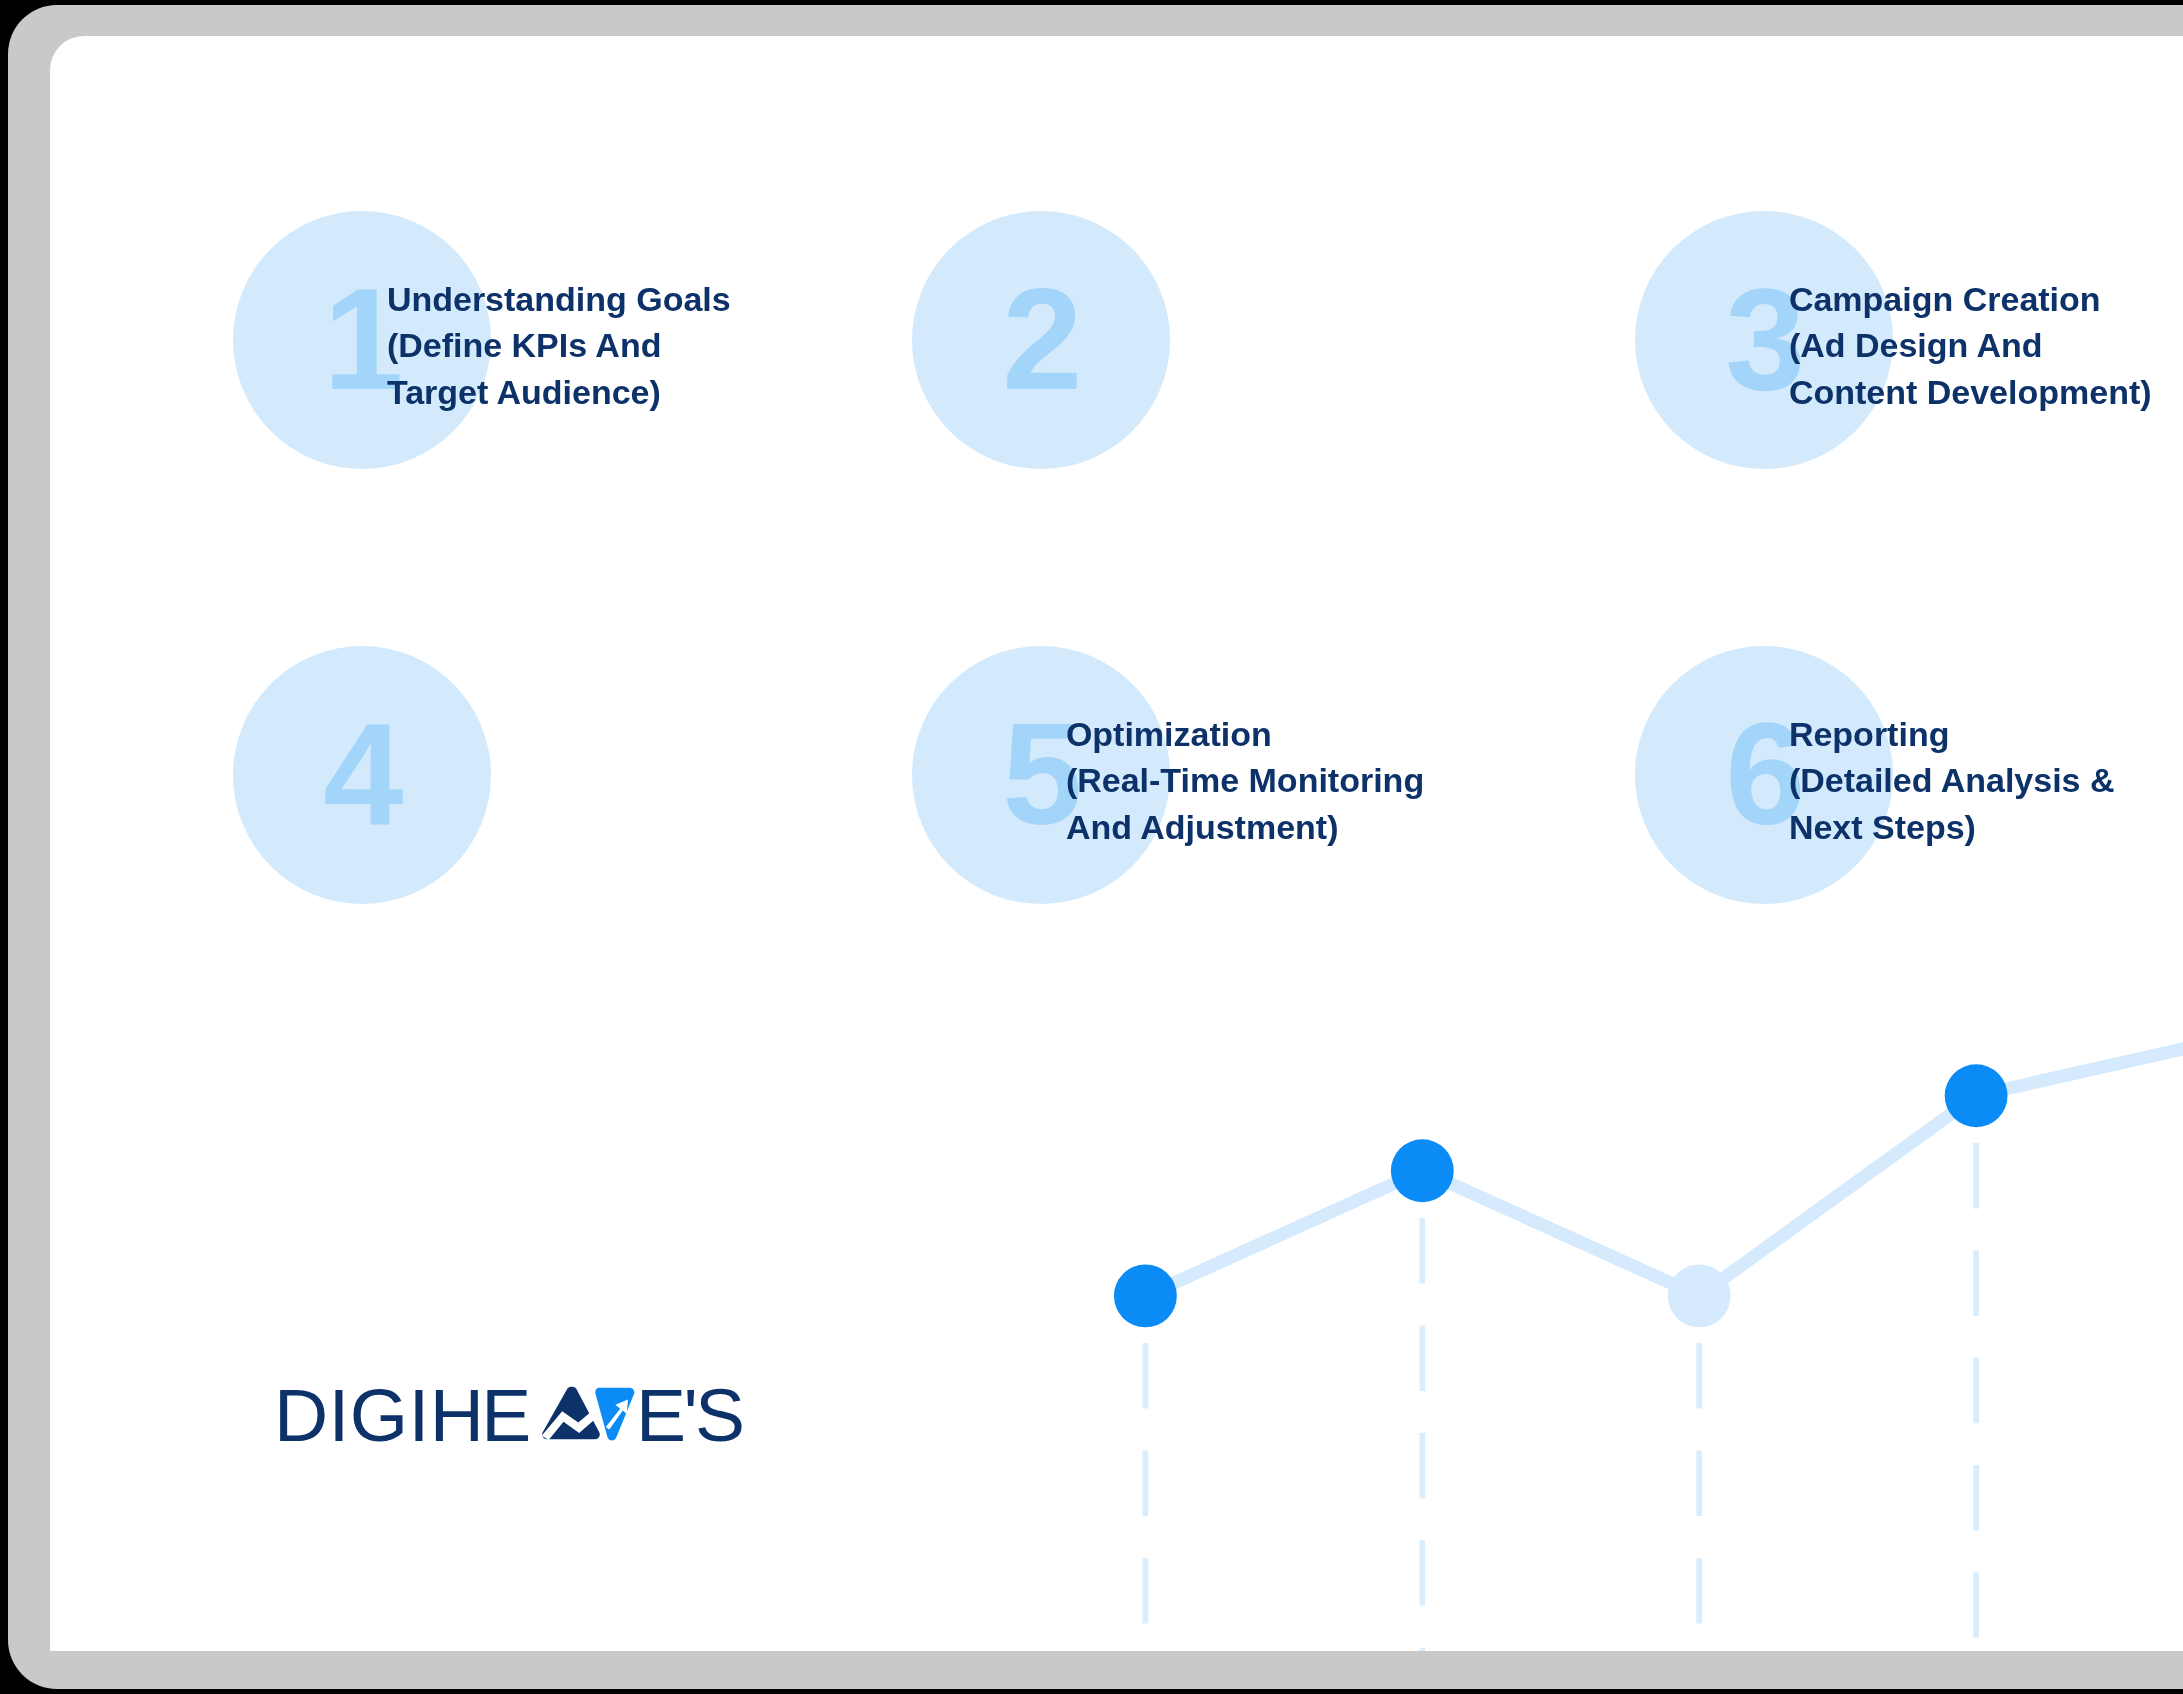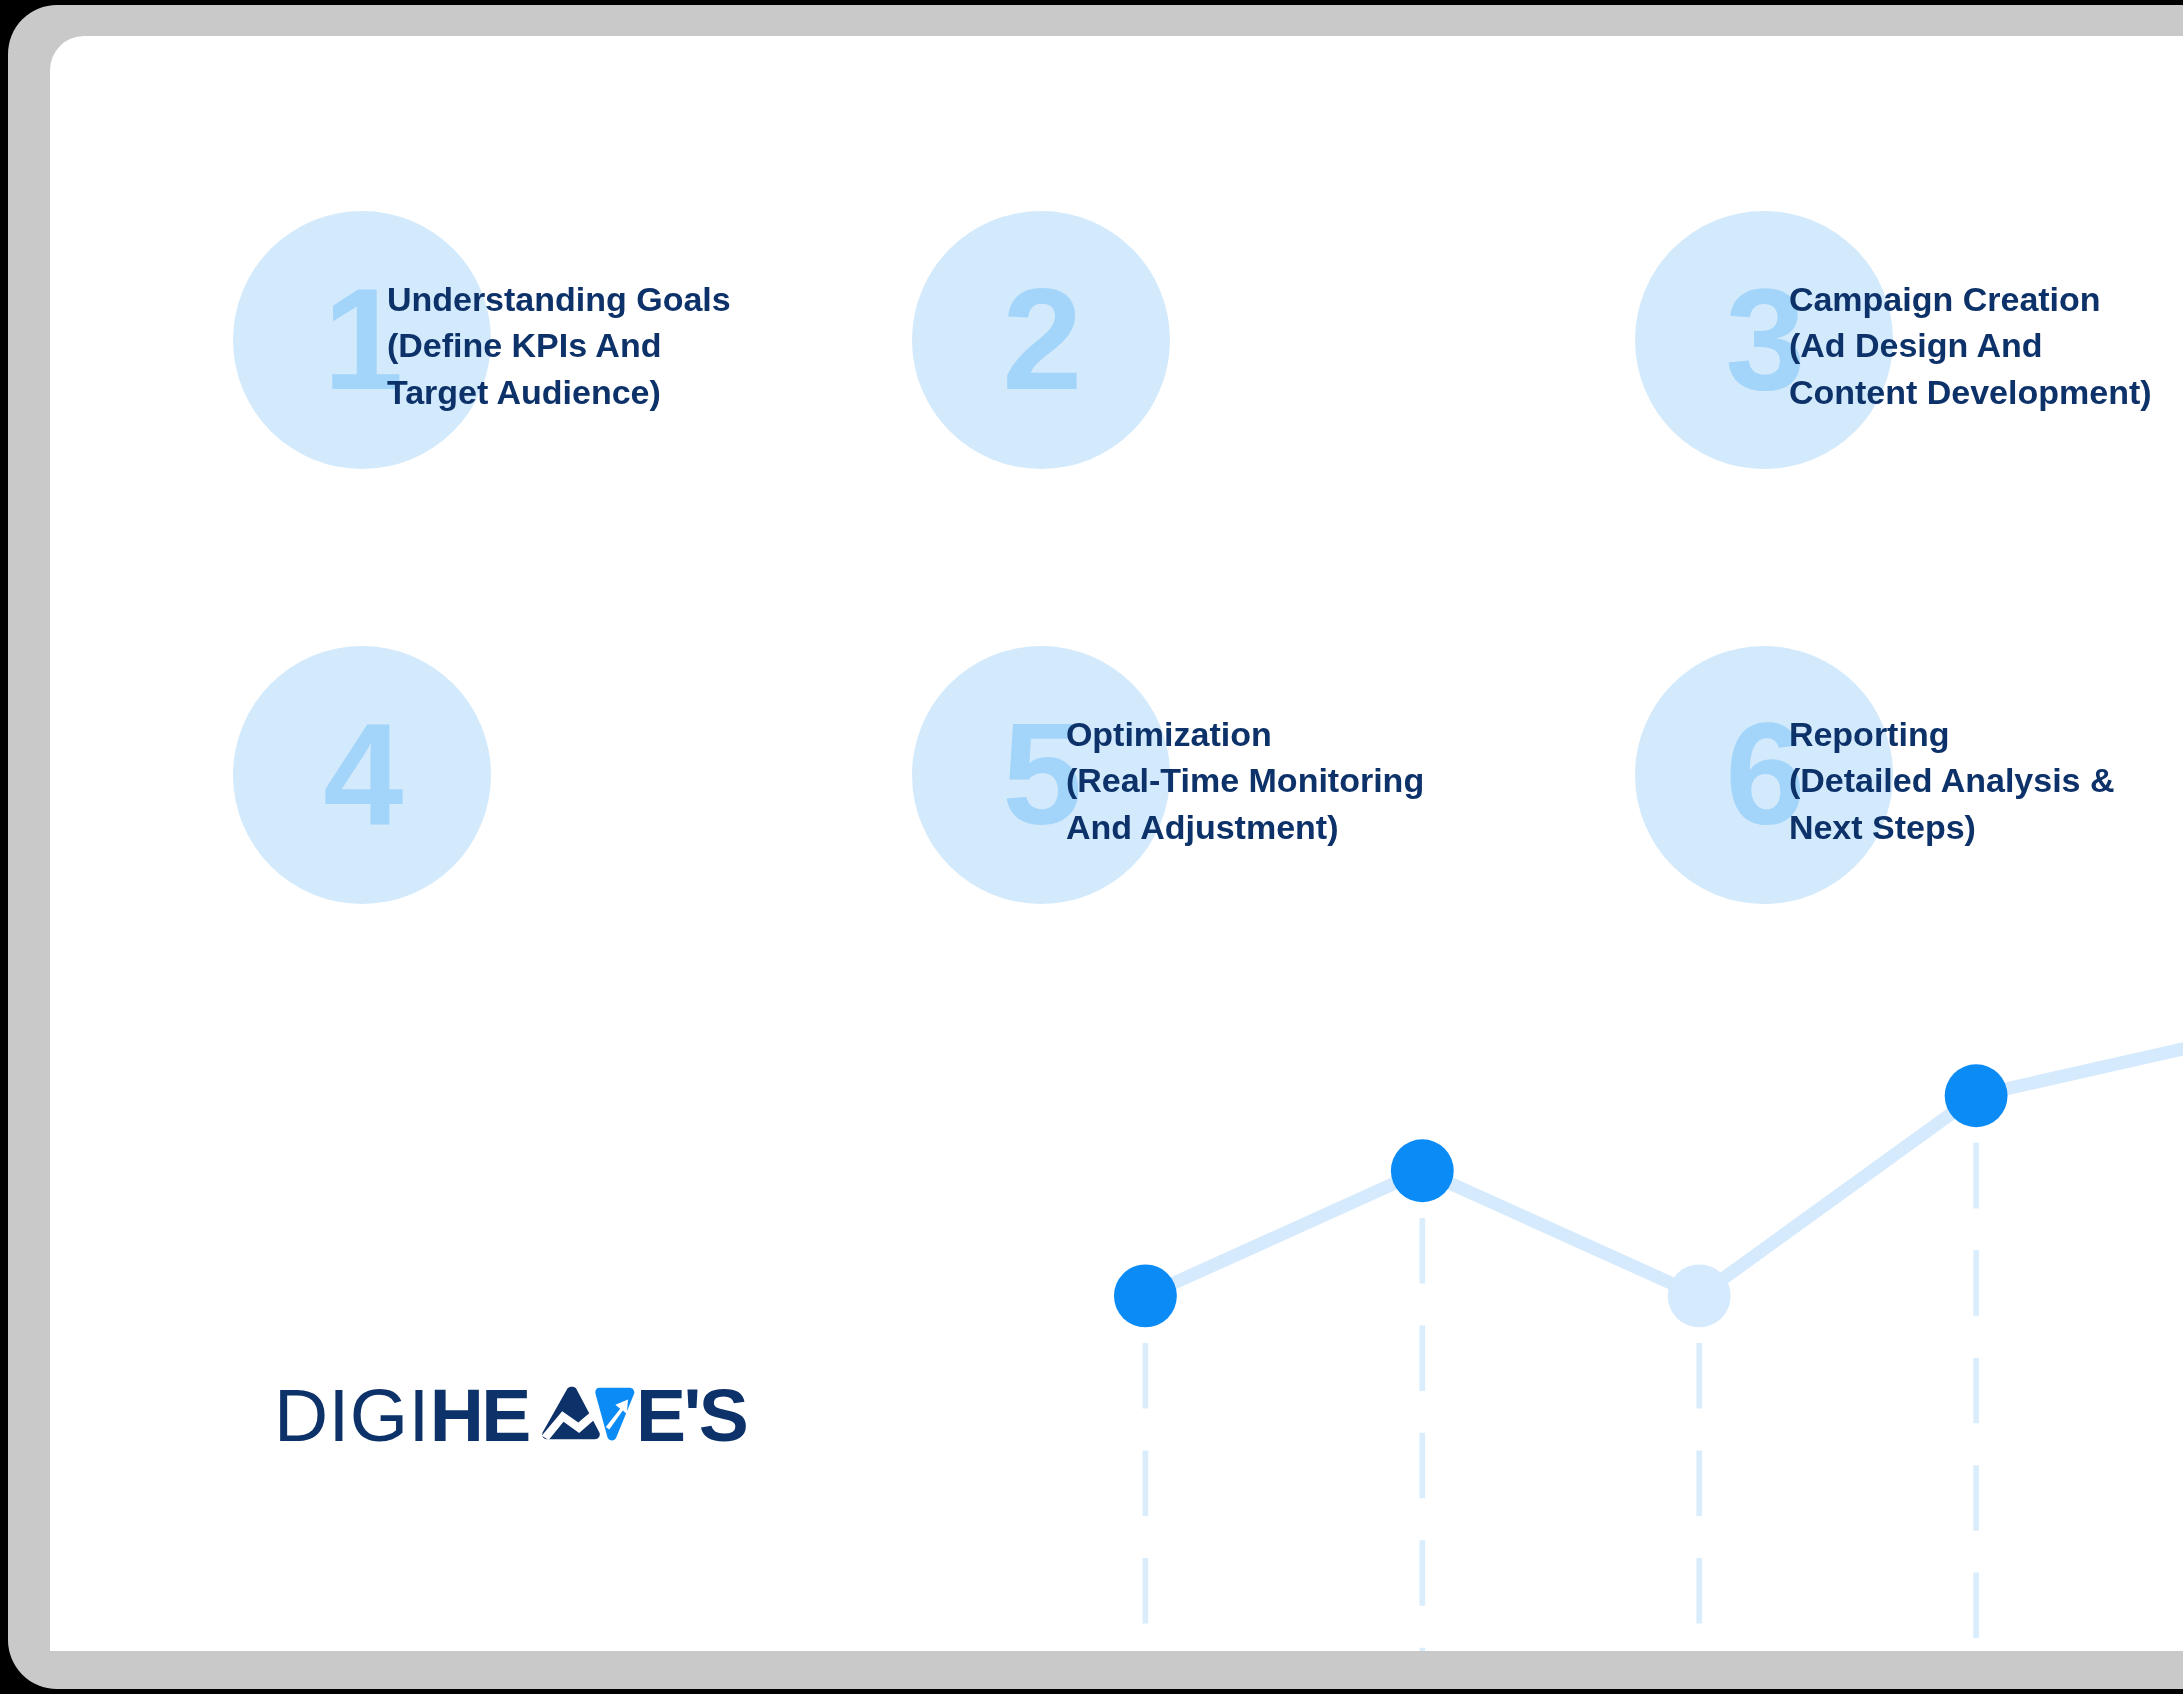--- a/index.html
+++ b/index.html
@@ -113,21 +113,21 @@
     font-size: 75px;
     font-weight: 700;
     letter-spacing: -0.9px;
     line-height: 1;
   }
   #logo-wordmark .lg-thin {
     font-weight: 400;
     letter-spacing: 0.4px;
   }
   #logo-wordmark .lg-bold {
-    font-weight: 700;
+    font-weight: 400;
     letter-spacing: -2.6px;
   }
   #logo-mark {
     display: inline-block;
     width: 109px;
     height: 70px;
     margin: 0 0.9px 0 -2.6px;
     position: relative;
     top: 4.4px;
   }

